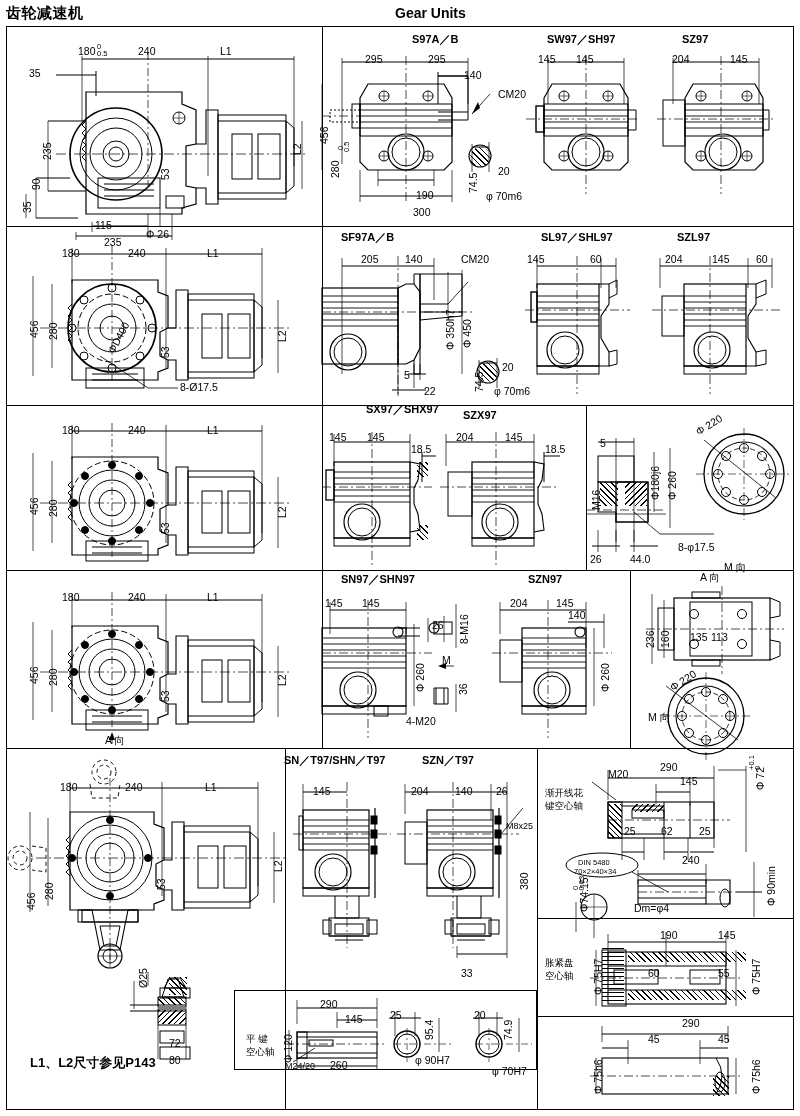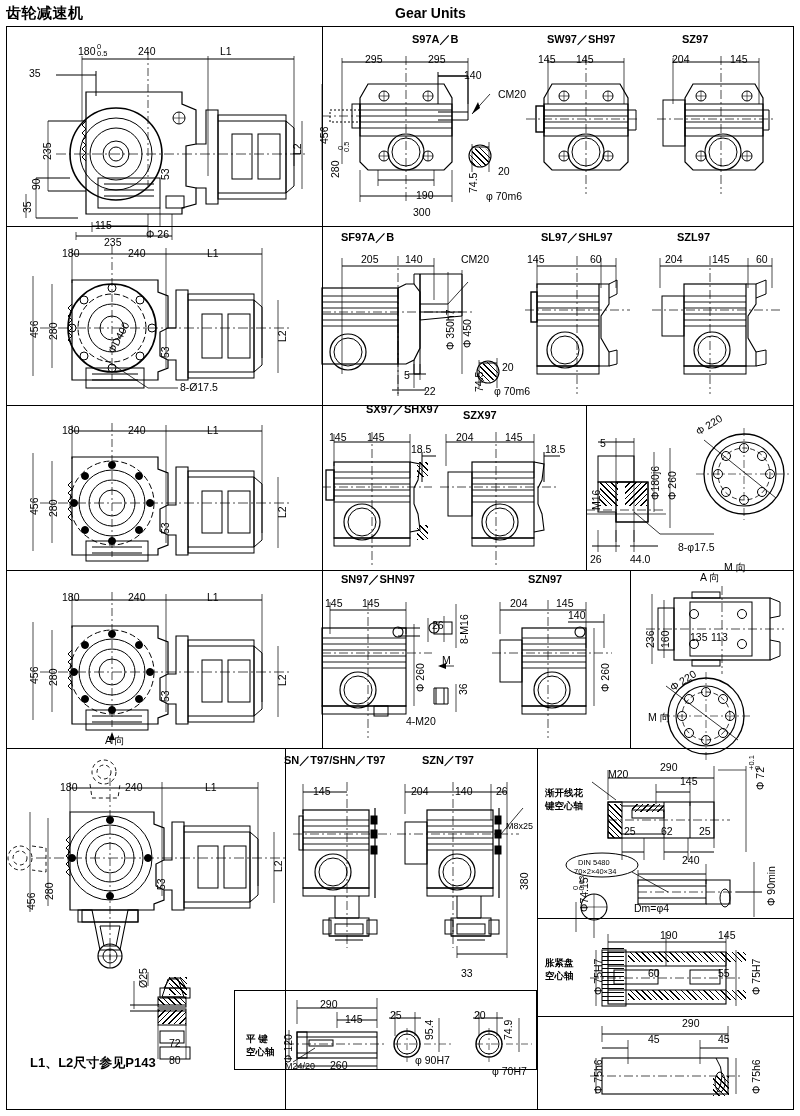--- a/index.html
+++ b/index.html
@@ -14,21 +14,21 @@
   .frame{position:absolute;left:6px;top:26px;width:788px;height:1084px;border:1.6px solid #000;box-sizing:border-box;}
   .hline{position:absolute;left:6px;height:0;border-top:1.4px solid #000;}
   .vline{position:absolute;width:0;border-left:1.4px solid #000;}
 
   
   .t{position:absolute;font-size:10.5px;white-space:nowrap;line-height:1;}
   .t.b{font-weight:bold;}
   .t.s{font-size:9px;}
   .t.xs{font-size:7.5px;}
   .t.ttl{font-size:11px;font-weight:bold;}
-  .t.cn{font-size:9.5px;font-weight:bold;}
+  .t.cn{font-size:9.5px;font-weight:normal;}
   .rot{transform-origin:0 0;transform:rotate(-90deg);}
   .boxT{position:absolute;border:1.4px solid #000;box-sizing:border-box;}
   .hatch{position:absolute;background:repeating-linear-gradient(45deg,#000 0 1px,transparent 1px 4px);}
   .hatch2{position:absolute;background:repeating-linear-gradient(-45deg,#000 0 1px,transparent 1px 4px);}
   .fins{position:absolute;background:repeating-linear-gradient(to bottom,#000 0 1px,transparent 1px 4px);}
   .wm{position:absolute;font-size:190px;font-weight:bold;color:#cdcdcd;opacity:.85;font-family:"Liberation Sans",sans-serif;z-index:0;}
   svg{position:absolute;overflow:visible;}
 </style>
 </head>
 <body>

